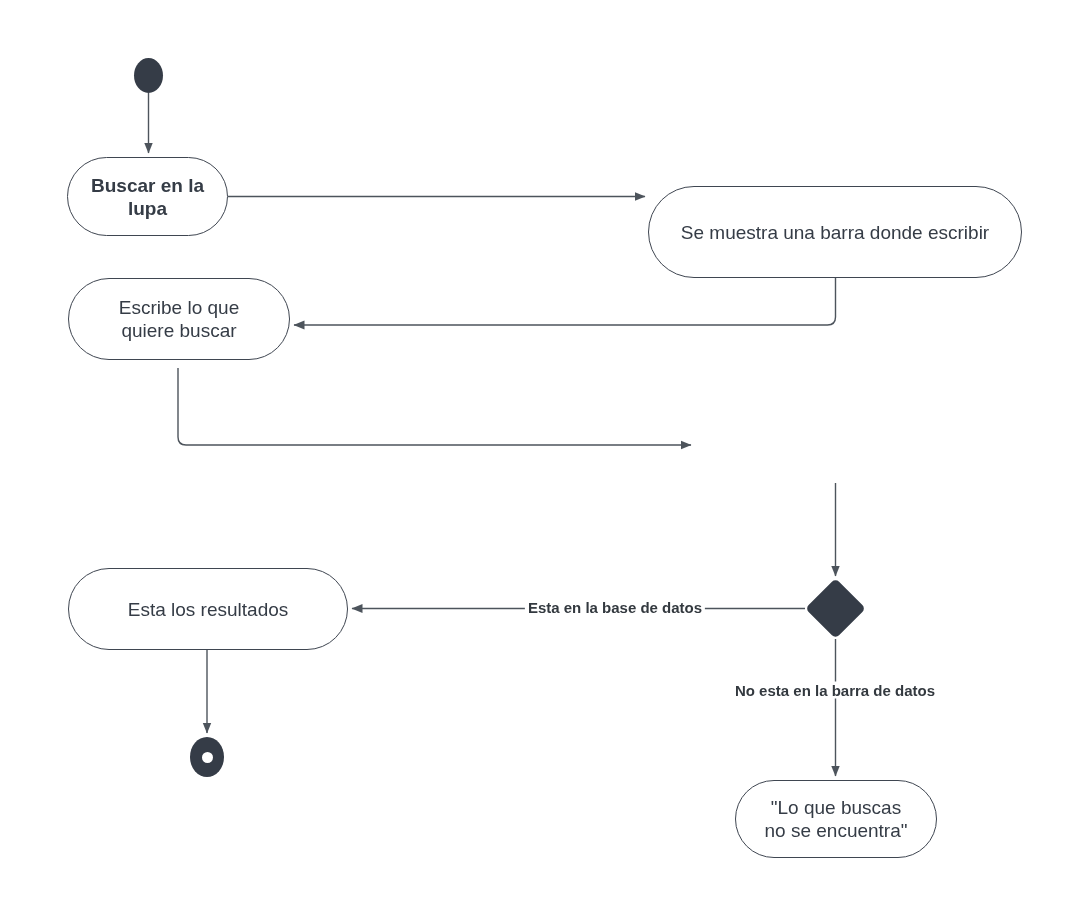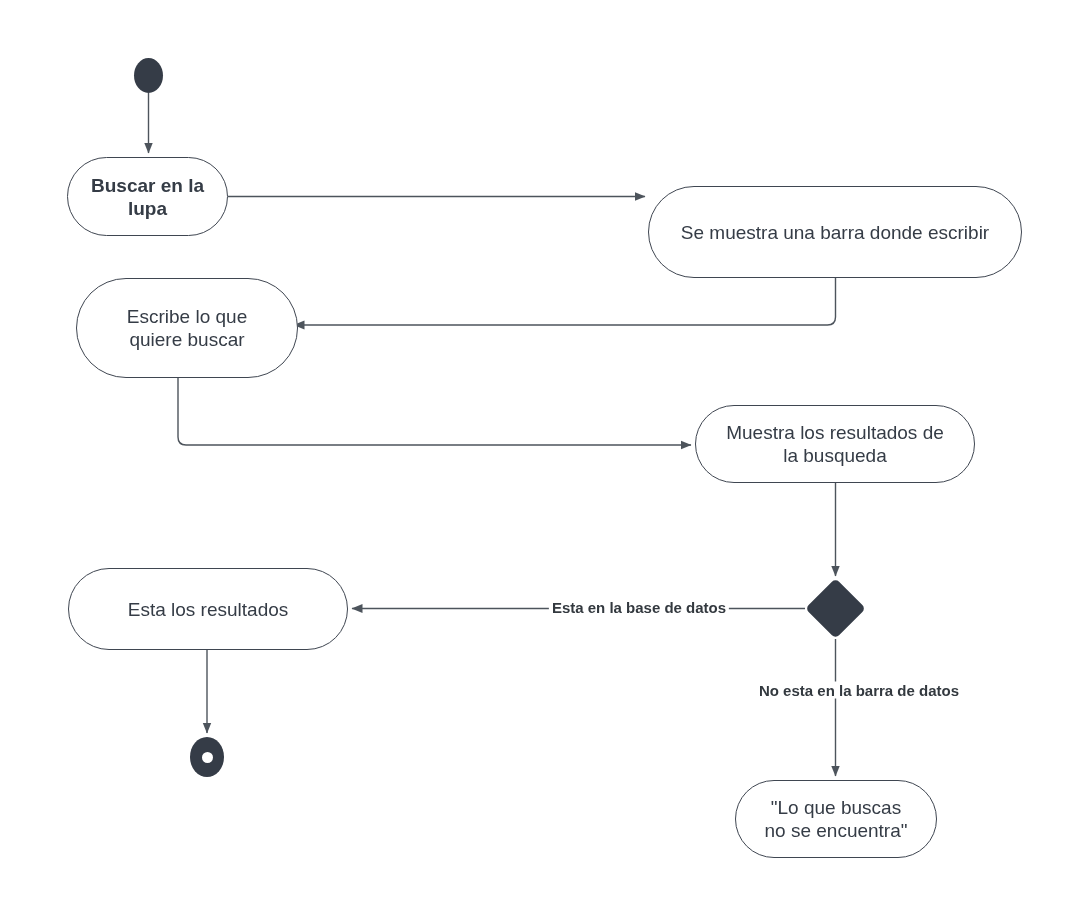--- a/index.html
+++ b/index.html
@@ -37,21 +37,21 @@
     align-items: center;
     justify-content: center;
     text-align: center;
     color: var(--c-text, #353c46);
     font-size: 19px;
     line-height: 23px;
     white-space: pre-line;
   }
   .node-buscar   { left: 67px;  top: 157px; width: 161px; height: 79px; font-weight: bold; }
   .node-semuestra{ left: 648px; top: 150px; width: 374px; height: 92px; margin-top: 36px; }
-  .node-escribe  { left: 76px;  top: 278px; width: 222px; height: 100px; }
+  .node-escribe  { left: 68px;  top: 278px; width: 222px; height: 82px; }
   .node-muestra  { left: 695px; top: 405px; width: 280px; height: 78px; }
   .node-mira     { left: 68px;  top: 568px; width: 280px; height: 82px; }
   .node-loque    { left: 735px; top: 780px; width: 202px; height: 78px; }
 
   
   .initial-node {
     position: absolute;
     left: 134px; top: 58px;
     width: 29px; height: 35px;
     background: var(--c-fill, #353c47);
@@ -85,21 +85,20 @@
   
   .edge-label {
     position: absolute;
     transform: translate(-50%, -50%);
     background: #ffffff;
     padding: 0 3px;
     color: var(--c-label, #33393f);
     font-size: 15px;
     font-weight: bold;
     white-space: nowrap;
-    margin-left: 24px;
   }
   .label-esta   { left: 615px; top: 607px; }
   .label-noesta { left: 835px; top: 690px; }
 </style>
 </head>
 <body>
 
 <div id="canvas">
 
   <svg id="edges" viewBox="0 0 1081 920" xmlns="http://www.w3.org/2000/svg">
@@ -127,24 +126,20 @@
 
   <div class="activity node-semuestra">
     <span>Se muestra una barra donde escribir</span>
   </div>
 
   <div class="activity node-escribe">
     <span>Escribe lo que
 quiere buscar</span>
   </div>
 
-  <div class="activity node-muestra">
-    <span>Muestra los resultados de
-la busqueda</span>
-  </div>
 
   <div class="activity node-mira">
     <span>Esta los resultados</span>
   </div>
 
   <div class="decision-node"></div>
 
   <div class="edge-label label-esta">Esta en la base de datos</div>
 
   <div class="edge-label label-noesta">No esta en la barra de datos</div>

